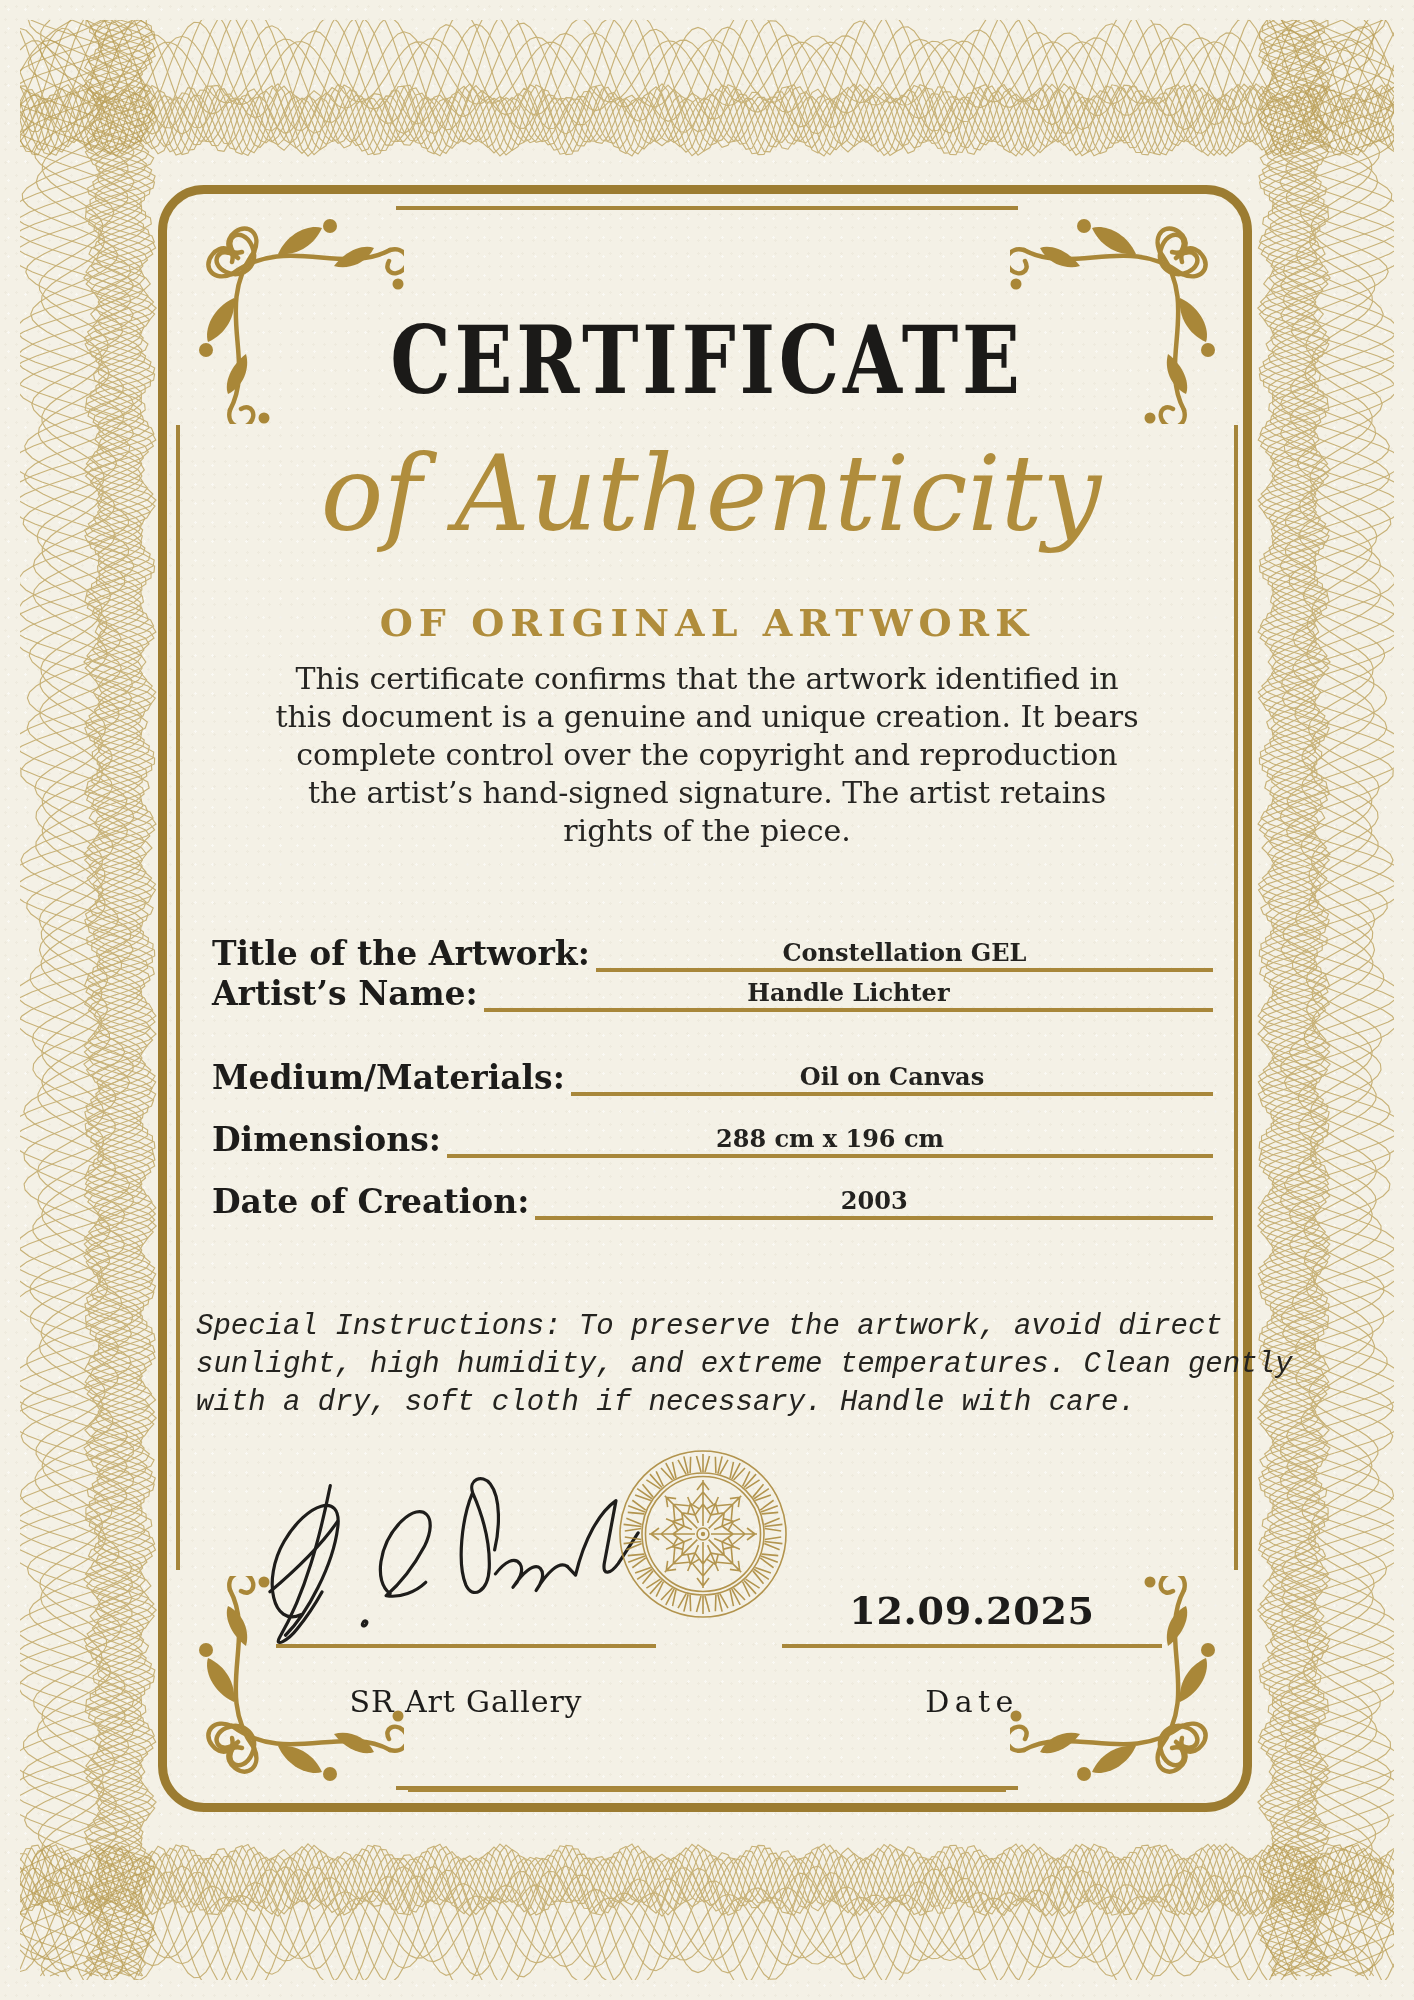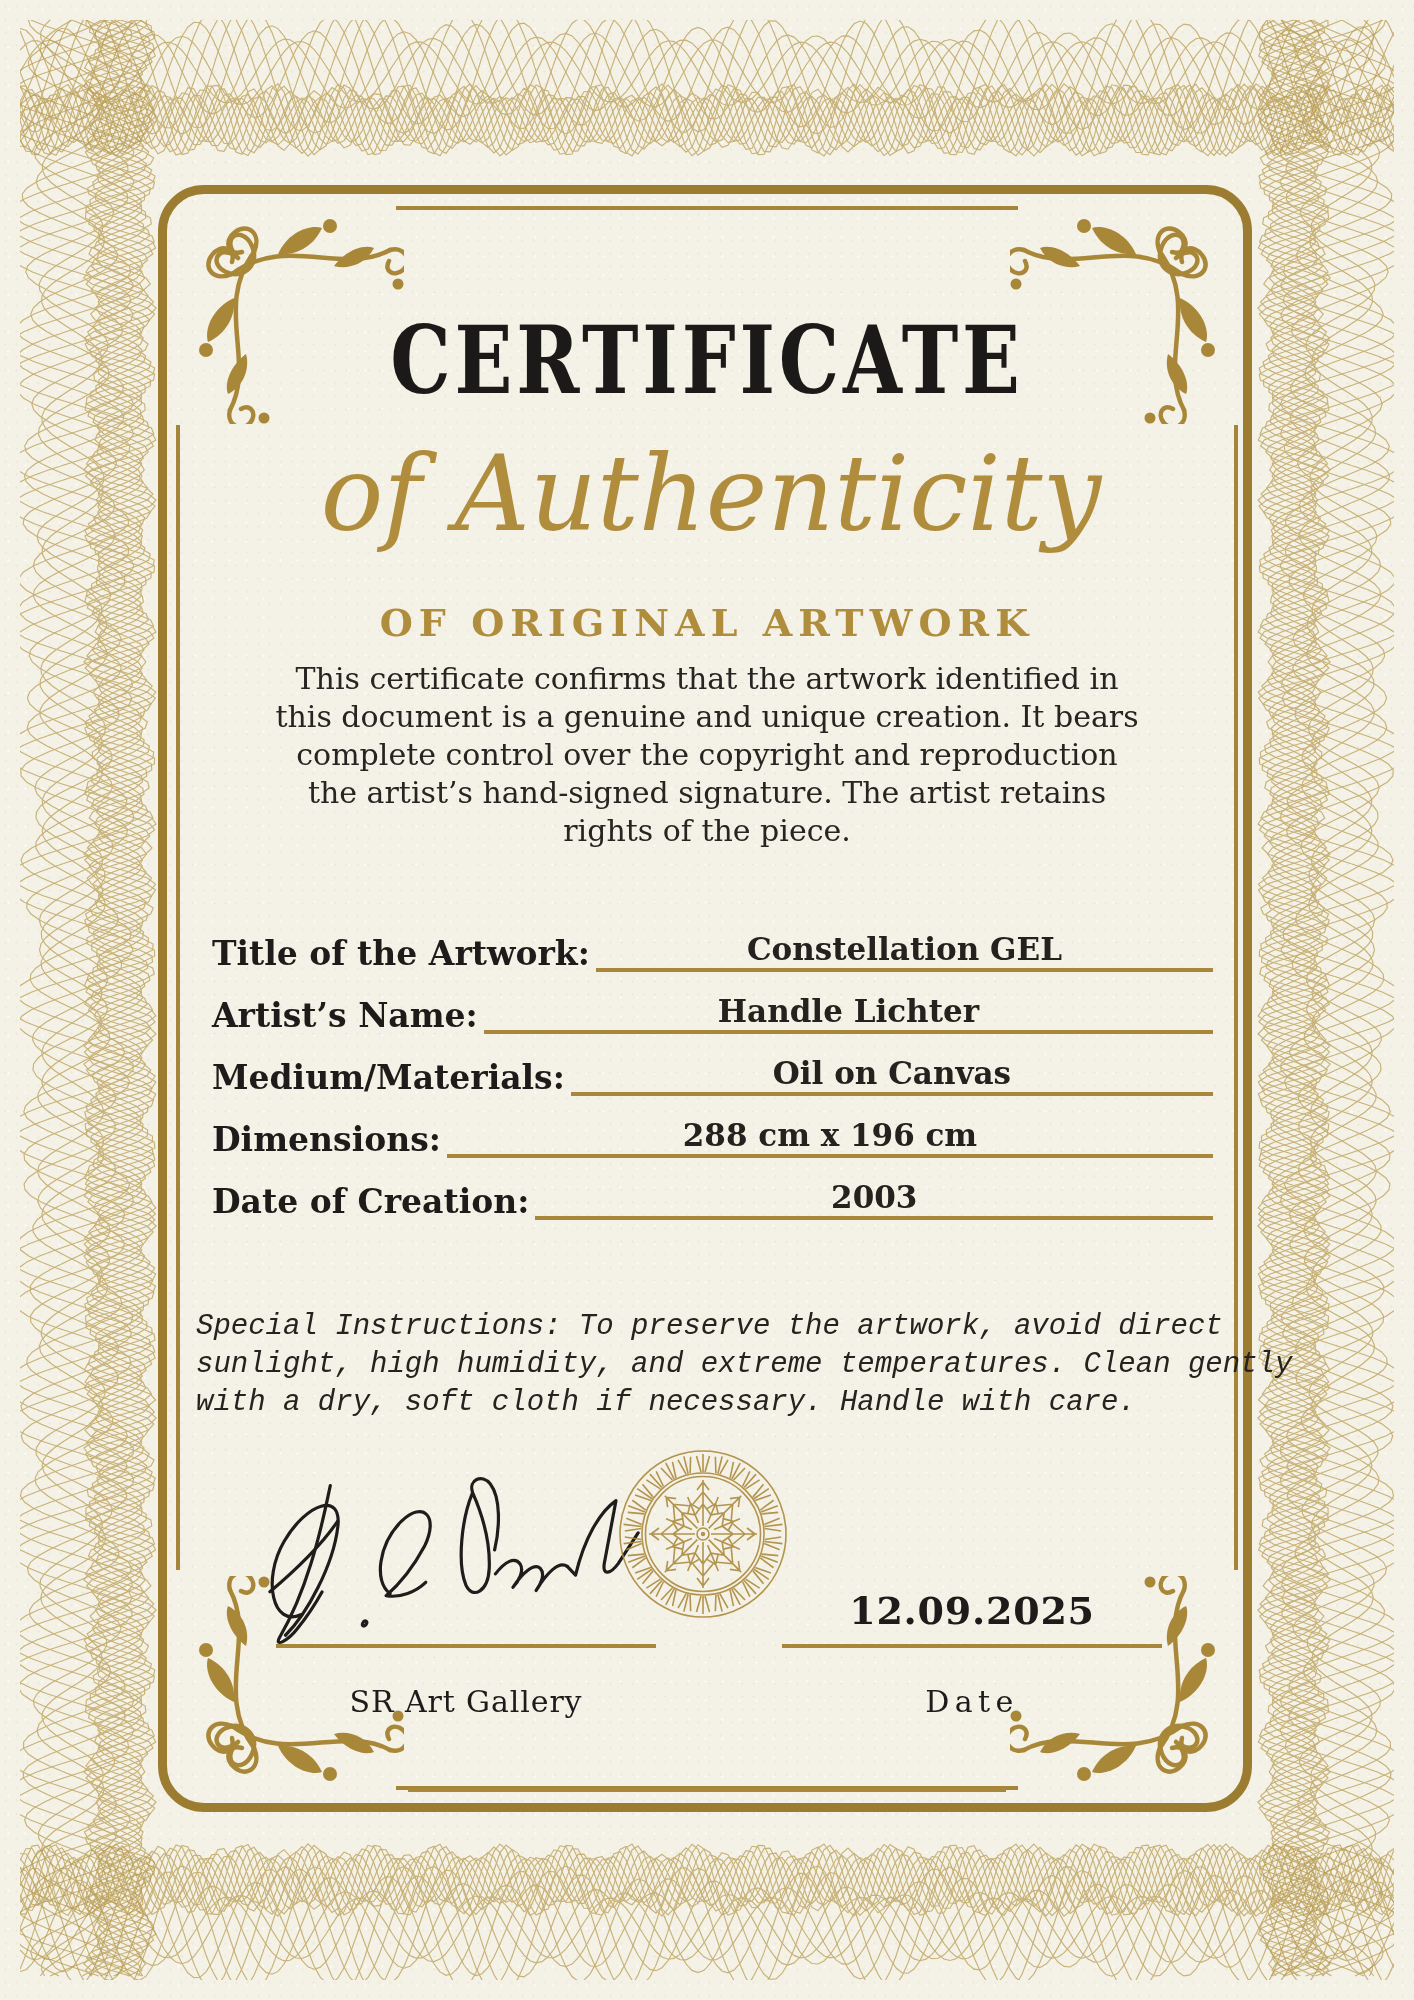--- a/index.html
+++ b/index.html
@@ -51,21 +51,21 @@
   }
   .field-label{
     font-weight:700;font-size:33px;color:#1d1c1a;white-space:nowrap;
     padding-right:6px;line-height:1.1;
   }
   .field-line{
     flex:1;border-bottom:4px solid #a8873a;
     display:flex;align-items:flex-end;justify-content:center;height:48px;
   }
   .field-value{
-    font-weight:700;font-size:31px;color:#23221f;white-space:nowrap;
+    font-weight:700;font-size:24px;color:#23221f;white-space:nowrap;
     padding-bottom:3px;line-height:1;margin-top:45px;
   }
   .special{
     position:absolute;left:196px;top:1308px;
     font-style:italic;font-size:29px;line-height:38px;color:#24231f;
   }
   .special div{white-space:nowrap;font-family:Liberation Mono, monospace;}
   .sig-svg{position:absolute;left:212px;top:1424px;width:444px;height:218px;transform:rotate(-2deg);}
   .seal{position:absolute;left:617px;top:1448px;width:172px;height:172px;opacity:.95;}
   .gold-line{position:absolute;height:4px;background:#a8873a;}
@@ -281,21 +281,21 @@
     <div>the artist’s hand-signed signature. The artist retains</div>
     <div>rights of the piece.</div>
   </div>
 
   <div class="field-row" style="top:924px">
     <span class="field-label">Title of the Artwork:</span>
     <span class="field-line">
       <span class="field-value">Constellation GEL</span>
     </span>
   </div>
-  <div class="field-row" style="top:986px">
+  <div class="field-row" style="top:964px">
     <span class="field-label">Artist’s Name:</span>
     <span class="field-line">
       <span class="field-value">Handle Lichter</span>
     </span>
   </div>
   <div class="field-row" style="top:1048px">
     <span class="field-label">Medium/Materials:</span>
     <span class="field-line">
       <span class="field-value">Oil on Canvas</span>
     </span>

